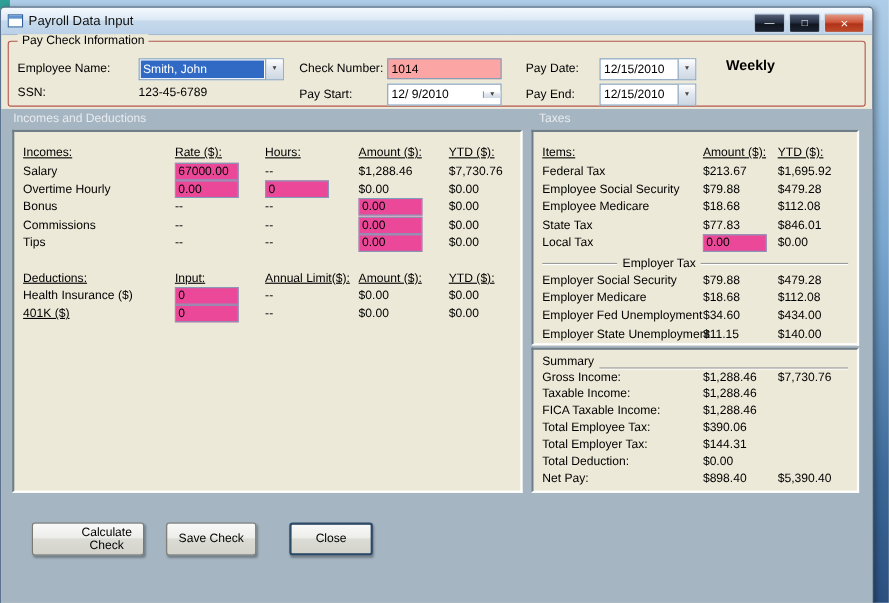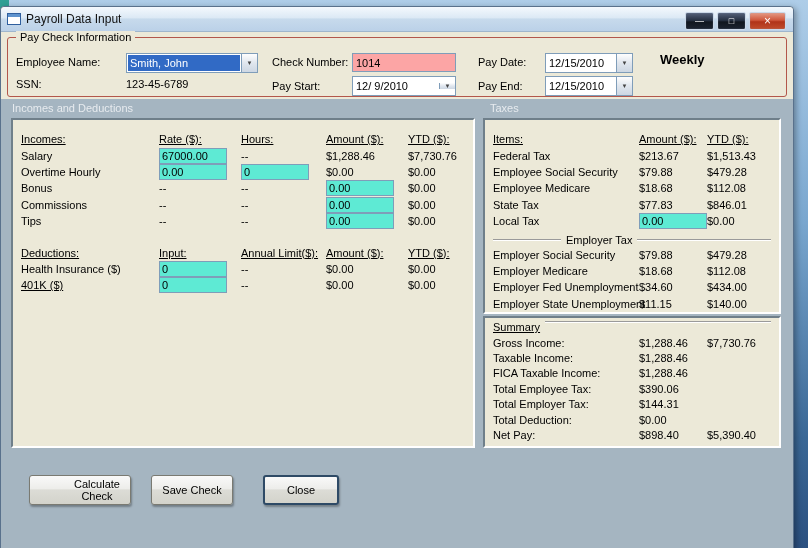--- a/index.html
+++ b/index.html
@@ -58,28 +58,28 @@
   .panel { position: absolute; background: #ECE9D8; border-style: solid; border-width: 2px;
     border-color: #6F7F8A #FFFFFF #FFFFFF #6F7F8A; }
   .panel-left   { left: 10px;  top: 111px; width: 464px; height: 330px; padding: 11px 0 0 8px; }
   .panel-taxes  { left: 482px; top: 111px; width: 298px; height: 196px; padding: 11px 0 0 8px; }
   .panel-summary{ left: 482px; top: 309px; width: 298px; height: 132px; padding: 3px 0 0 8px; }
 
   .lrow { display: grid; grid-template-columns: 138px 82px 85px 82px 1fr; height: 16.4px; align-items: center; white-space: nowrap; }
   .trow { display: grid; grid-template-columns: 146px 68px 1fr; height: 16.4px; align-items: center; white-space: nowrap; }
   .srow { display: grid; grid-template-columns: 146px 68px 1fr; height: 15.4px; align-items: center; white-space: nowrap; }
   .ul { text-decoration: underline; }
-  .tb { width: 68px; height: 16px; border: 1px solid #7F9DB9; background: #5eead4;
+  .tb { width: 58px; height: 16px; border: 1px solid #7F9DB9; background: #ec4899;
     font: 11px "Liberation Sans", sans-serif; padding: 0 2px; }
   .spacer { height: 15px; }
 
   .divider { display: flex; align-items: center; height: 13px; margin: 4px 8px 0 0; gap: 5px; }
   .divider::before { content: ""; width: 68px; height: 1px; background: #9A9A9A; box-shadow: 0 1px 0 #fff; }
   .divider::after  { content: ""; flex: 1;  height: 1px; background: #9A9A9A; box-shadow: 0 1px 0 #fff; }
-  .sum-head { display: flex; align-items: flex-start; height: 14px; margin-right: 8px; gap: 5px; text-decoration: underline; }
+  .sum-head { display: flex; align-items: flex-end; height: 14px; margin-right: 8px; gap: 5px; }
   .sum-head::after { content: ""; flex: 1; height: 1px; background: #9A9A9A; box-shadow: 0 1px 0 #fff; }
 
   .btn { position: absolute; height: 30px;
     background: linear-gradient(180deg, #F9F9F9, #EDEDEA 45%, #DCDCD6 50%, #D3D3CB);
     border: 1px solid #7A7A72; border-radius: 3px;
     font: 11px "Liberation Sans", sans-serif; box-shadow: 1px 2px 2px rgba(0,0,0,0.3); }
   .btn-calc  { left: 28px;  top: 468px; width: 102px; padding-left: 34px; }
   .btn-save  { left: 150px; top: 468px; width: 82px; }
   .btn-close { left: 262px; top: 468px; width: 76px; border: 2px solid #2E4A66; }
 </style>
@@ -218,21 +218,21 @@
 
   <div class="panel panel-taxes">
     <div class="trow">
       <span class="ul">Items:</span>
       <span class="ul">Amount ($):</span>
       <span class="ul">YTD ($):</span>
     </div>
     <div class="trow">
       <span>Federal Tax</span>
       <span>$213.67</span>
-      <span>$1,513.43</span>
+      <span>$1,695.92</span>
     </div>
     <div class="trow">
       <span>Employee Social Security</span>
       <span>$79.88</span>
       <span>$479.28</span>
     </div>
     <div class="trow">
       <span>Employee Medicare</span>
       <span>$18.68</span>
       <span>$112.08</span>

